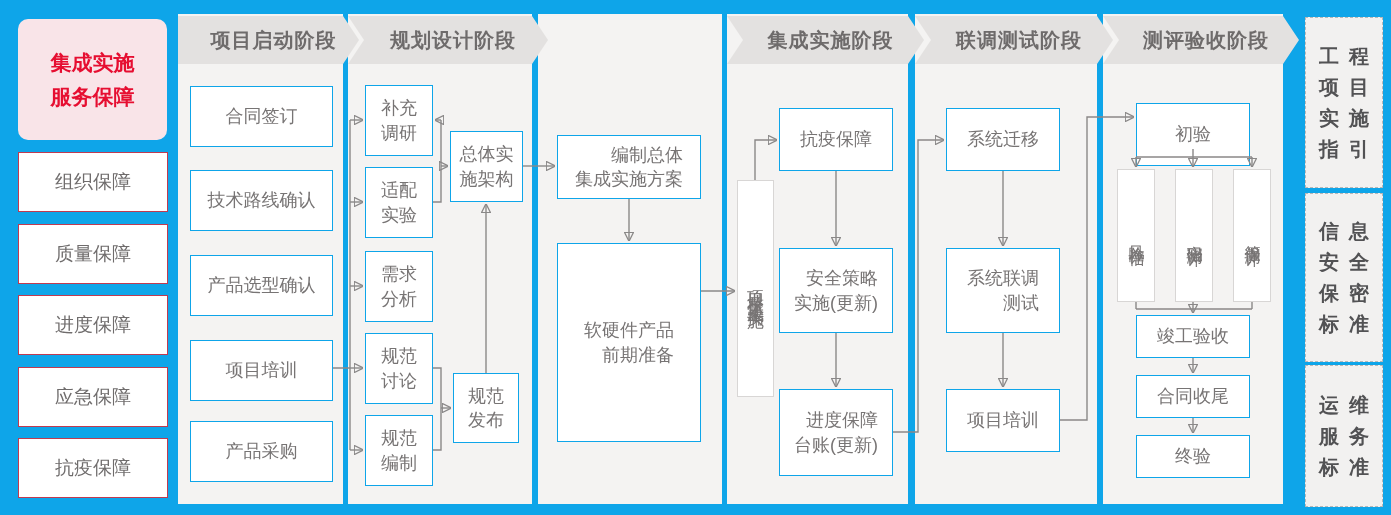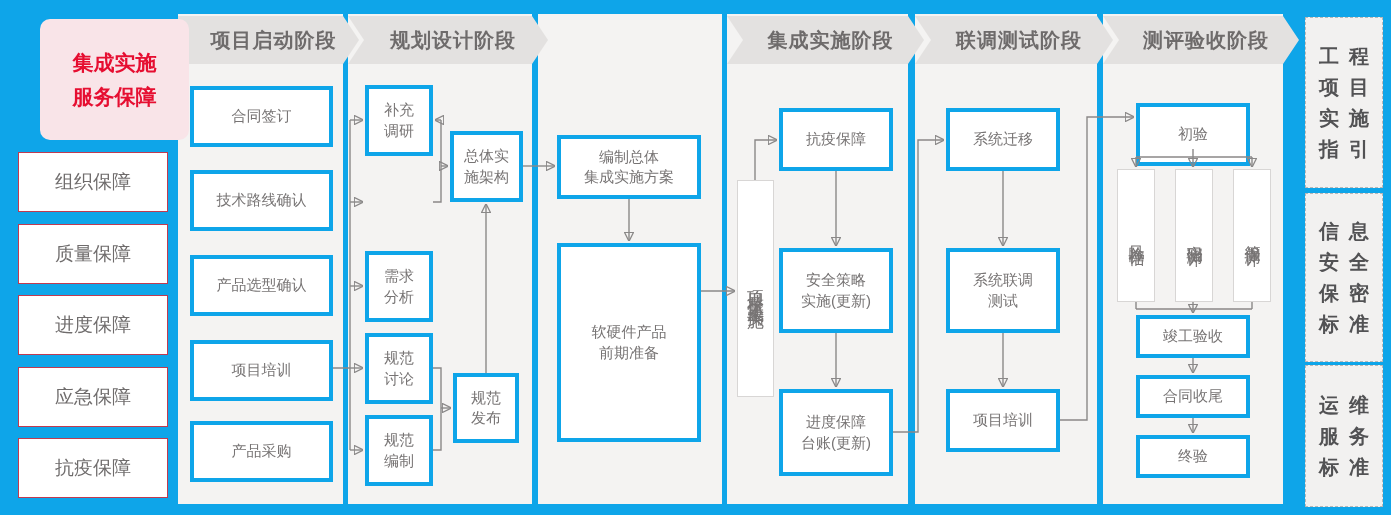--- a/index.html
+++ b/index.html
@@ -18,37 +18,37 @@
     clip-path:polygon(0 0, calc(100% - 16px) 0, 100% 50%, calc(100% - 16px) 100%, 0 100%, 16px 50%);
   }
   .phase-header.first{
     clip-path:polygon(0 0, calc(100% - 16px) 0, 100% 50%, calc(100% - 16px) 100%, 0 100%);
   }
   .phase-header span{
     color:#6e6b6b;font-size:20px;font-weight:bold;letter-spacing:1px;padding-left:10px;
   }
   
   .pbox{
-    position:absolute;background:#ffffff;border:4px solid #0ea5e9;z-index:2;
-    display:flex;align-items:center;justify-content:center;text-align:center;
-    color:#777474;font-size:15px;line-height:1.35;white-space:pre-line;
+    position:absolute;background:#ffffff;border:1px solid #0ea5e9;z-index:2;
+    display:flex;align-items:center;justify-content:center;text-align:right;
+    color:#777474;font-size:18px;line-height:1.35;white-space:pre-line;
     box-sizing:border-box;
   }
   
   .vbox{
     position:absolute;background:#ffffff;border:1px solid #d8d6d5;z-index:2;
     display:flex;align-items:center;justify-content:center;
     color:#777474;font-size:17px;box-sizing:border-box;
     writing-mode:vertical-rl;text-orientation:upright;letter-spacing:3px;
   }
   
   .side-title{
     position:absolute;left:18px;top:19px;width:149px;height:121px;border-radius:10px;
     background:#f9e4e8;display:flex;align-items:center;justify-content:center;text-align:center;
-    color:#e60e31;font-size:21px;font-weight:bold;line-height:1.6;white-space:pre-line;z-index:2;margin-left:22px;
+    color:#e60e31;font-size:21px;font-weight:bold;line-height:1.6;white-space:pre-line;z-index:2;
   }
   .side-item{
     position:absolute;left:18px;width:150px;height:60px;background:#ffffff;
     border:1.5px solid #c03a50;box-sizing:border-box;display:flex;align-items:center;justify-content:center;
     color:#6f6c6c;font-size:19px;z-index:2;
   }
   
   .std{
     position:absolute;left:1305px;width:78px;background:#f2f1f0;
     border:1.5px dashed #b9b7b6;box-sizing:border-box;z-index:2;
@@ -97,20 +97,22 @@
   <div class="side-item" style="top:438px">抗疫保障</div>
 
   <div class="pbox" style="left:190px;top:86px;width:143px;height:61px">合同签订</div>
   <div class="pbox" style="left:190px;top:170px;width:143px;height:61px">技术路线确认</div>
   <div class="pbox" style="left:190px;top:255px;width:143px;height:61px">产品选型确认</div>
   <div class="pbox" style="left:190px;top:340px;width:143px;height:61px">项目培训</div>
   <div class="pbox" style="left:190px;top:421px;width:143px;height:61px">产品采购</div>
 
   <div class="pbox" style="left:365px;top:85px;width:68px;height:71px">补充
 调研</div>
+  <div class="pbox" style="left:365px;top:167px;width:68px;height:71px">适配
+实验</div>
   <div class="pbox" style="left:365px;top:251px;width:68px;height:71px">需求
 分析</div>
   <div class="pbox" style="left:365px;top:333px;width:68px;height:71px">规范
 讨论</div>
   <div class="pbox" style="left:365px;top:415px;width:68px;height:71px">规范
 编制</div>
   <div class="pbox" style="left:450px;top:131px;width:73px;height:71px">总体实
 施架构</div>
   <div class="pbox" style="left:453px;top:373px;width:66px;height:70px">规范
 发布</div>

